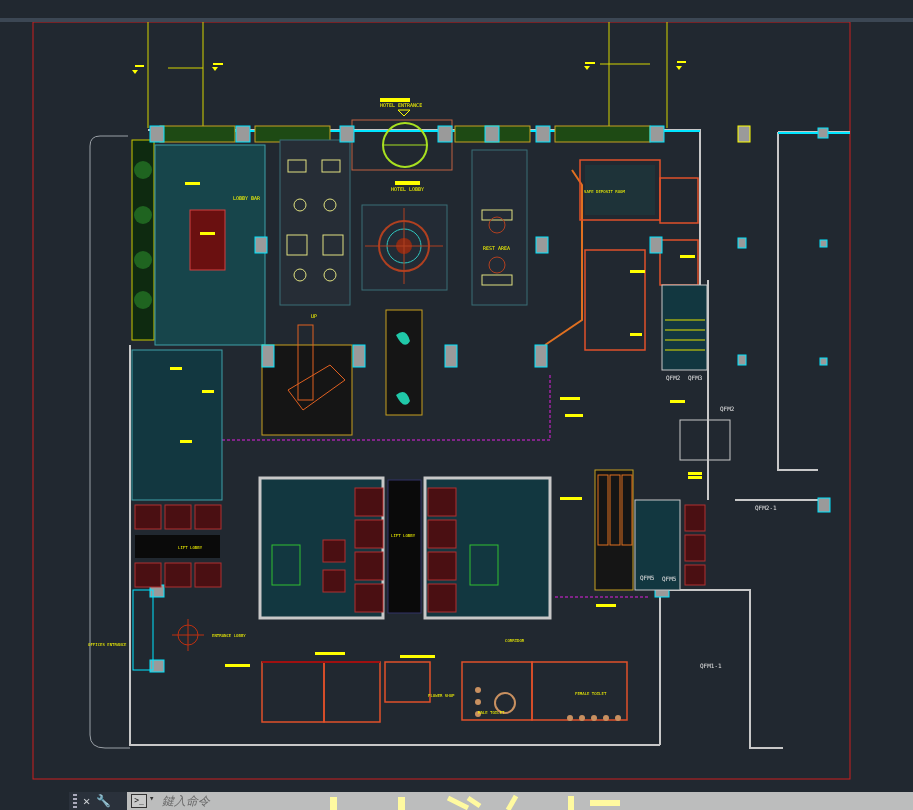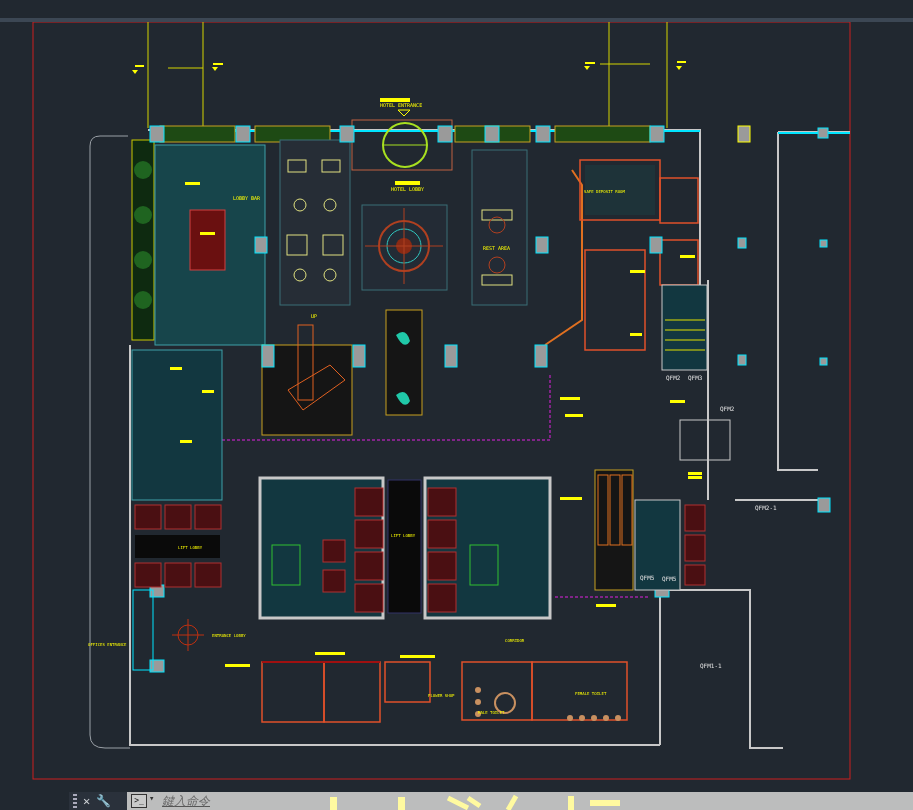--- a/index.html
+++ b/index.html
@@ -7,21 +7,21 @@
   .topbar{position:absolute;left:0;top:0;width:913px;height:18px;background:#212830;}
   .topstrip{position:absolute;left:0;top:18px;width:913px;height:4px;background:#3c4754;}
   .viewport{position:absolute;left:0;top:22px;width:913px;height:768px;}
   svg text{font-family:"DejaVu Sans Mono",monospace;}
   .cmdbar{position:absolute;left:69px;top:792px;width:844px;height:18px;background:#bcbdbd;}
   .cmd-grip{position:absolute;left:69px;top:792px;width:58px;height:18px;background:#2a313b;display:flex;align-items:center;gap:6px;padding-left:4px;box-sizing:border-box;}
   .grip{width:4px;height:14px;background:repeating-linear-gradient(#aab 0 2px,transparent 2px 4px);}
   .cmd-close,.cmd-wrench{color:#d0d4d8;font-size:12px;line-height:18px;cursor:pointer;}
   .cmd-prompt-icon{position:absolute;left:131px;top:794px;width:14px;height:12px;border:1px solid #333;background:#c9caca;font-size:8px;line-height:12px;color:#222;text-align:center;}
   .cmd-caret{position:absolute;left:149px;top:793px;font-size:9px;color:#333;}
-  .cmd-input{position:absolute;left:162px;top:792px;width:740px;height:18px;border:none;background:transparent;outline:none;font-size:12px;color:#555;font-style:italic;font-family:"DejaVu Sans",sans-serif;padding:0;text-decoration:underline;}
+  .cmd-input{position:absolute;left:162px;top:792px;width:740px;height:18px;border:none;background:transparent;outline:none;font-size:12px;color:#555;font-style:italic;font-family:"DejaVu Sans",sans-serif;padding:0;}
   .cmd-input::placeholder{color:#6a6a6a;font-style:italic;}
   .watermark{position:absolute;left:300px;top:792px;width:600px;height:18px;pointer-events:none;}
 </style>
 </head>
 <body>
 
 <div class="topbar"></div>
 <div class="topstrip"></div>
 
 <div class="viewport">

